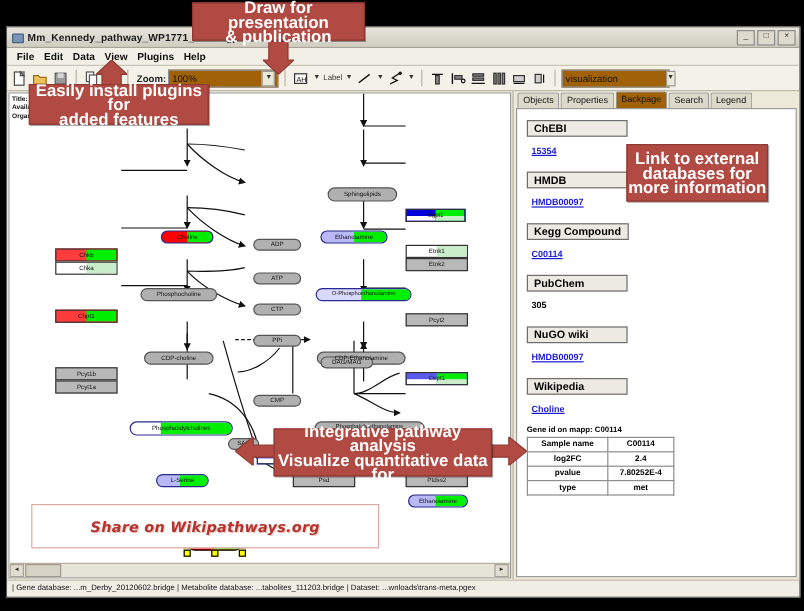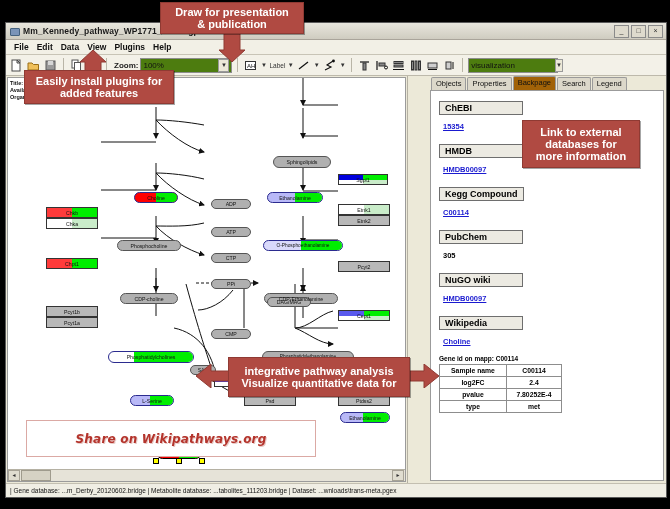--- a/index.html
+++ b/index.html
@@ -30,21 +30,21 @@
            display:flex;align-items:center;gap:0px;padding-left:4px;flex:none;}
   .menu-item{font-size:8.5px;color:#111;padding:1px 4px;font-weight:bold;}
 
   
   .toolbar{height:20px;background:#f3f1e8;border-bottom:1px solid #bdb9ab;
            display:flex;align-items:center;gap:2px;padding:0 3px;flex:none;position:relative;}
   .tb-sep{width:1px;height:14px;background:#b9b5a7;margin:0 3px;}
   .ic{width:15px;height:15px;position:relative;display:inline-block;flex:none;}
   .ic svg{position:absolute;left:0;top:0;}
   .zoom-lbl{font-size:8px;font-weight:bold;color:#222;margin-left:2px;}
-  .combo{height:13px;border:1px solid #8d8d8d;background:#4d7c0f;display:flex;align-items:center;
+  .combo{height:13px;border:1px solid #8d8d8d;background:#a16207;display:flex;align-items:center;
          padding:0 2px;font-size:8px;color:#111;position:relative;}
   .combo .arrow{margin-left:auto;width:9px;height:11px;background:#ece9d8;border:1px solid #9a9a9a;
         display:flex;align-items:center;justify-content:center;font-size:6px;color:#333;}
   .combo-zoom{width:86px;}
   .combo-vis{width:84px;gap:40px;}
   .mini-arrow{font-size:6px;color:#333;width:7px;text-align:center;}
   .tool-lbl{font-size:6.5px;color:#333;}
 
   
   .body{flex:1;display:flex;min-height:0;background:#ece9d8;}
@@ -74,21 +74,21 @@
   .nlabel{position:relative;z-index:3;}
 
   
   .sel-handle{position:absolute;width:4px;height:4px;background:#ffff00;border:1px solid #000;z-index:9;}
 
   
   .pw-svg{position:absolute;left:0;top:0;}
 
   
   .sidepanel{width:238px;display:flex;flex-direction:column;background:#ece9d8;
-             border-left:1px solid #b5b1a3;padding-left:20px;}
+             border-left:1px solid #b5b1a3;}
   .tabs{display:flex;align-items:flex-end;height:14px;padding-left:3px;gap:1px;flex:none;}
   .tab{font-size:7.5px;padding:1px 4px 1px 4px;border:1px solid #9a9a9a;border-bottom:none;
        background:#dcd8ca;color:#111;border-radius:2px 2px 0 0;line-height:10px;}
   .tab.active{background:#a16207;font-weight:normal;padding-bottom:2px;}
   .backpage{flex:1;background:#fff;border:1px solid #9b9b9b;margin:0 2px 2px 2px;
             overflow:hidden;position:relative;padding:6px 8px;}
   .db-head{display:inline-block;border:1px solid #6e6e6e;background:#eceae2;
            font-weight:bold;font-size:9px;color:#000;padding:1px 5px;min-width:72px;}
   .db-link{font-size:7.5px;color:#1a1ad0;text-decoration:underline;font-weight:bold;
            margin:3px 0 0 4px;display:inline-block;}
@@ -104,21 +104,21 @@
   
   .statusbar{height:13px;background:#f0eee4;border-top:1px solid #c3bfb1;display:flex;
              align-items:center;padding:0 4px;flex:none;}
   .statusbar span{font-size:6.5px;color:#111;white-space:nowrap;}
 
   
   .callout{position:absolute;background:#b04a42;color:#fff;font-weight:bold;
            text-align:center;border:1px solid #8f3a33;z-index:50;
            display:flex;align-items:center;justify-content:center;
            box-shadow:1px 1px 0 rgba(0,0,0,.35);line-height:12px;}
-  .callout.small{font-size:11px;}
+  .callout.small{font-size:14px;}
   .arrow-shape{position:absolute;z-index:49;}
 
   .wp-banner{position:absolute;border:1px solid #dba9a4;background:#fff;
              display:flex;align-items:center;justify-content:center;z-index:40;}
   .wp-banner span{font-family:"DejaVu Sans",sans-serif;font-style:italic;font-weight:bold;
        font-size:12px;color:#b4342c;letter-spacing:.2px;
        text-shadow:1px 1px 0 #e8c9c6;}
 </style>
 </head>
 <body>

